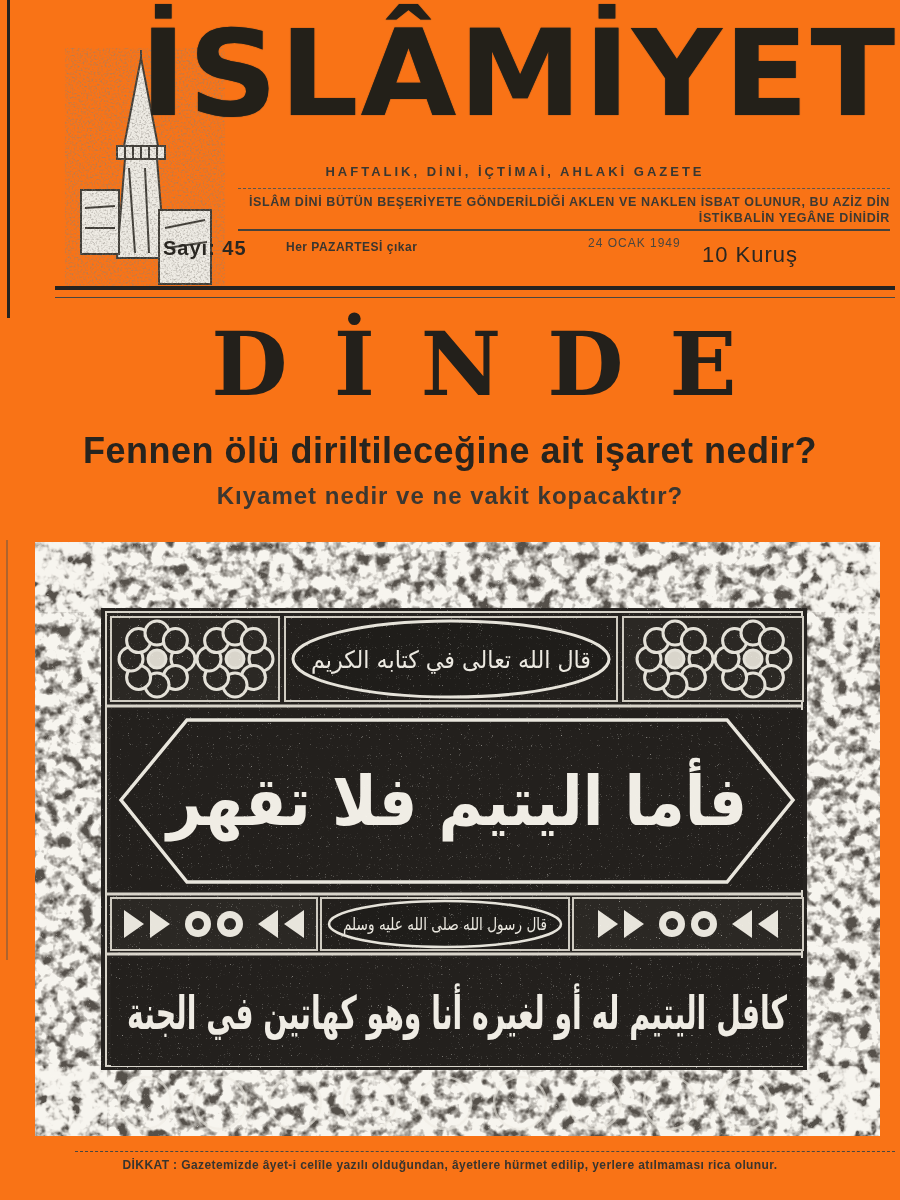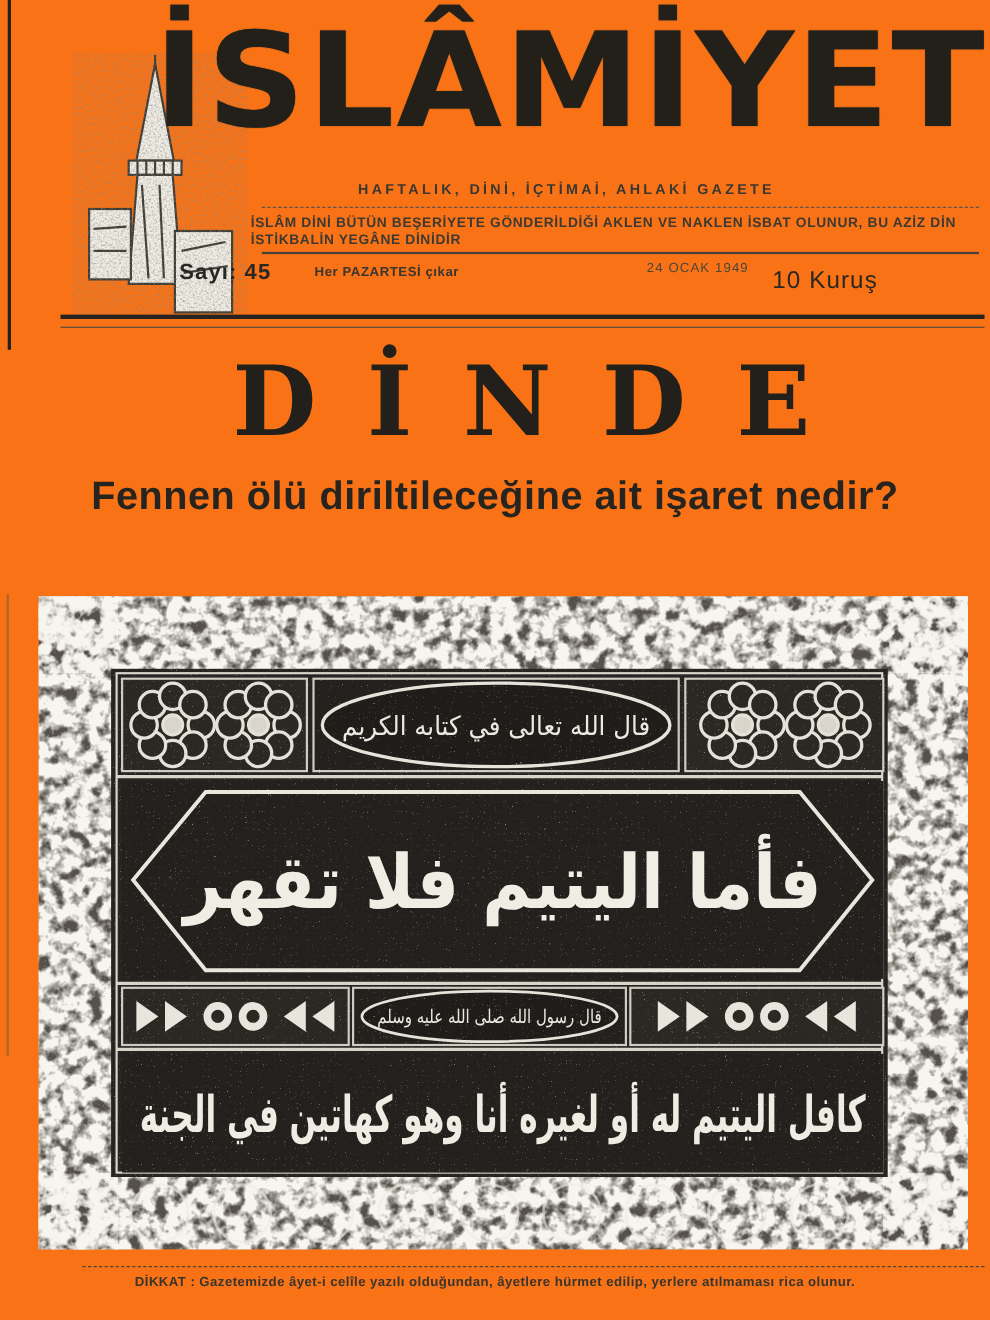--- a/index.html
+++ b/index.html
@@ -27,21 +27,21 @@
     letter-spacing:2px;color:#232019;
     transform:scaleY(.96);transform-origin:top center;
     text-shadow:0 0 1px #33302a;
   }
   .subtitle{
     position:absolute;left:150px;top:164px;width:730px;text-align:center;
     font-size:13px;font-weight:bold;letter-spacing:3px;color:#3a3731;
   }
   .rule-dashed{position:absolute;left:238px;top:188px;width:652px;border-top:1px dashed #5a564f;}
   .motto{
-    position:absolute;left:228px;top:194px;width:662px;text-align:left;
+    position:absolute;left:228px;top:194px;width:662px;text-align:right;
     font-size:12.5px;font-weight:bold;letter-spacing:.6px;line-height:16px;color:#3c3933;
   }
   .rule-thin{position:absolute;left:238px;top:229px;width:652px;border-top:2px solid #45423c;}
   .issue{position:absolute;left:163px;top:237px;font-size:20px;font-weight:bold;letter-spacing:1px;color:#2a2722;}
   .frequency{position:absolute;left:286px;top:240px;font-size:12px;font-weight:bold;letter-spacing:.5px;color:#39352f;}
   .date{position:absolute;left:588px;top:236px;font-size:12px;letter-spacing:1px;color:#4a463f;}
   .price{position:absolute;left:702px;top:242px;font-size:22px;font-weight:normal;letter-spacing:1px;color:#2a2722;}
   .editor{
     position:absolute;left:150px;top:256px;width:650px;text-align:center;
     font-size:20px;letter-spacing:1px;color:#35322c;
@@ -128,20 +128,21 @@
     <div class="issue">Sayı: 45</div>
     <div class="frequency">Her PAZARTESİ çıkar</div>
     <div class="date">24 OCAK 1949</div>
     <div class="price">10 Kuruş</div>
 
     <div class="rule-thick"></div>
   </div>
 
   <div class="kicker">DİNDE</div>
   <div class="subhead">Fennen ölü diriltileceğine ait işaret nedir?</div>
+  <div class="subhead2">Kıyamet nedir ve ne vakit kopacaktır?</div>
 
   <svg class="panel" viewBox="0 0 845 594">
     <defs>
       <filter id="blob" x="-5%" y="-5%" width="110%" height="110%">
         <feTurbulence type="fractalNoise" baseFrequency="0.085" numOctaves="3" seed="9"></feTurbulence>
         <feColorMatrix type="matrix" values="0 0 0 0 0.93  0 0 0 0 0.91  0 0 0 0 0.86  2 2 2 0 -2.2"></feColorMatrix>
       </filter>
       <filter id="fine" x="-5%" y="-5%" width="110%" height="110%">
         <feTurbulence type="turbulence" baseFrequency="0.9" numOctaves="2" seed="3"></feTurbulence>
         <feColorMatrix type="matrix" values="0 0 0 0 0.95  0 0 0 0 0.93  0 0 0 0 0.88  1.4 1.4 1.4 0 -1.7"></feColorMatrix>

